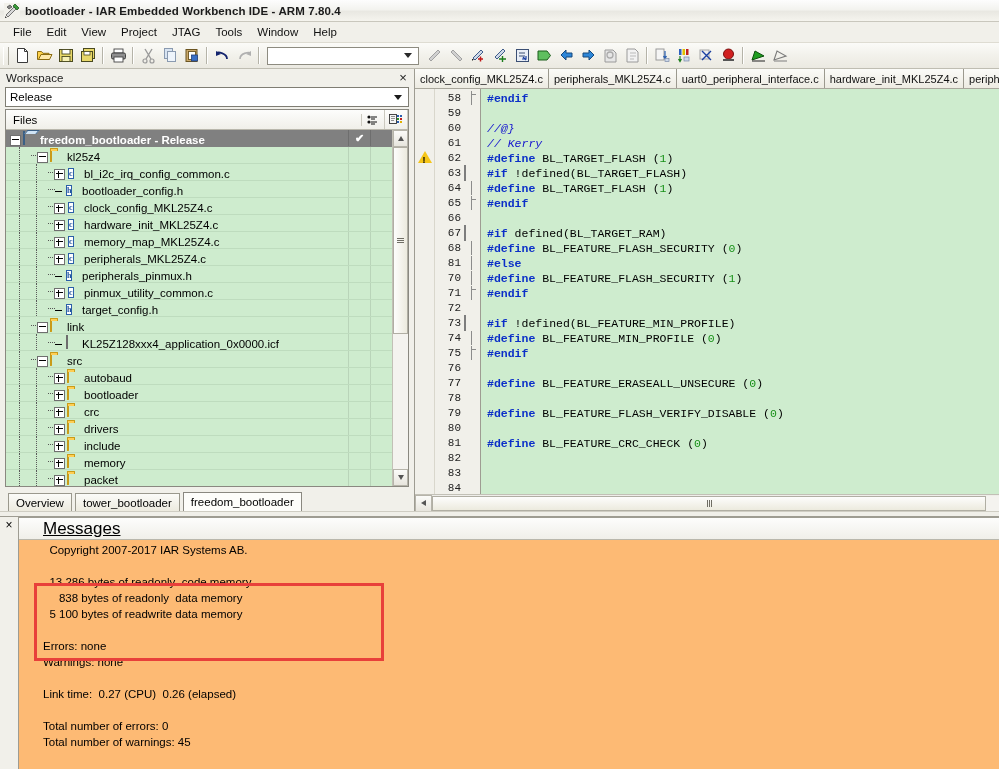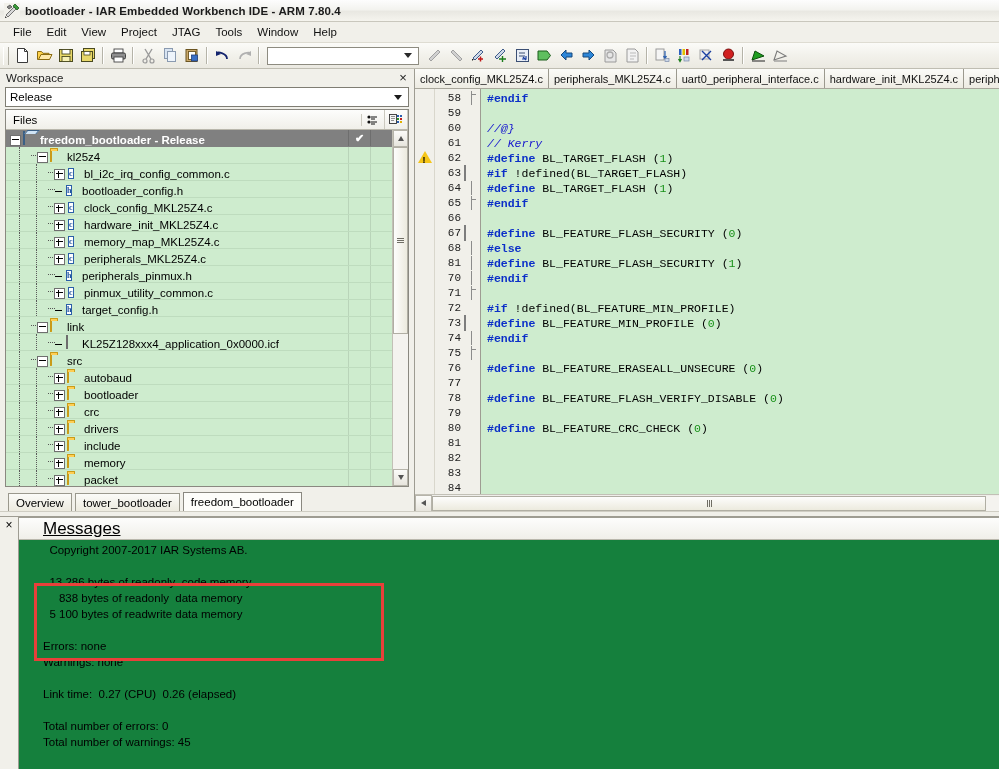--- a/index.html
+++ b/index.html
@@ -613,21 +613,21 @@
     border-bottom: 1px solid #b9b7ac;
     display: flex;
     align-items: center;
     padding-left: 24px;
     font-size: 17px;
     flex: 0 0 auto;
     text-decoration: underline;
   }
   .bp-body {
     flex: 1 1 auto;
-    background: #15803d;
+    background: #fdba74;
     position: relative;
     font-size: 11.5px;
     padding-left: 24px;
     padding-top: 2px;
     overflow: hidden;
   }
   .bline { height: 16px; line-height: 16px; white-space: pre; }
   .redbox {
     position: absolute;
     left: 15px;
@@ -1294,20 +1294,21 @@
         <div class="ed-code" id="ed-code">
             <div class="cline"><span class="kw">#endif</span></div>
             <div class="cline">&nbsp;</div>
             <div class="cline"><span class="cmt">//@}</span></div>
             <div class="cline"><span class="cmt">//&nbsp;Kerry</span></div>
             <div class="cline"><span class="kw">#define</span><span class="txt">&nbsp;BL_TARGET_FLASH&nbsp;</span><span class="txt">(</span><span class="num">1</span><span class="txt">)</span></div>
             <div class="cline"><span class="kw">#if</span><span class="txt">&nbsp;!defined(BL_TARGET_FLASH)</span></div>
             <div class="cline"><span class="kw">#define</span><span class="txt">&nbsp;BL_TARGET_FLASH&nbsp;</span><span class="txt">(</span><span class="num">1</span><span class="txt">)</span></div>
             <div class="cline"><span class="kw">#endif</span></div>
             <div class="cline">&nbsp;</div>
+            <div class="cline"><span class="kw">#if</span><span class="txt">&nbsp;defined(BL_TARGET_RAM)</span></div>
             <div class="cline"><span class="kw">#define</span><span class="txt">&nbsp;BL_FEATURE_FLASH_SECURITY&nbsp;</span><span class="txt">(</span><span class="num">0</span><span class="txt">)</span></div>
             <div class="cline"><span class="kw">#else</span></div>
             <div class="cline"><span class="kw">#define</span><span class="txt">&nbsp;BL_FEATURE_FLASH_SECURITY&nbsp;</span><span class="txt">(</span><span class="num">1</span><span class="txt">)</span></div>
             <div class="cline"><span class="kw">#endif</span></div>
             <div class="cline">&nbsp;</div>
             <div class="cline"><span class="kw">#if</span><span class="txt">&nbsp;!defined(BL_FEATURE_MIN_PROFILE)</span></div>
             <div class="cline"><span class="kw">#define</span><span class="txt">&nbsp;BL_FEATURE_MIN_PROFILE&nbsp;</span><span class="txt">(</span><span class="num">0</span><span class="txt">)</span></div>
             <div class="cline"><span class="kw">#endif</span></div>
             <div class="cline">&nbsp;</div>
             <div class="cline"><span class="kw">#define</span><span class="txt">&nbsp;BL_FEATURE_ERASEALL_UNSECURE&nbsp;</span><span class="txt">(</span><span class="num">0</span><span class="txt">)</span></div>

